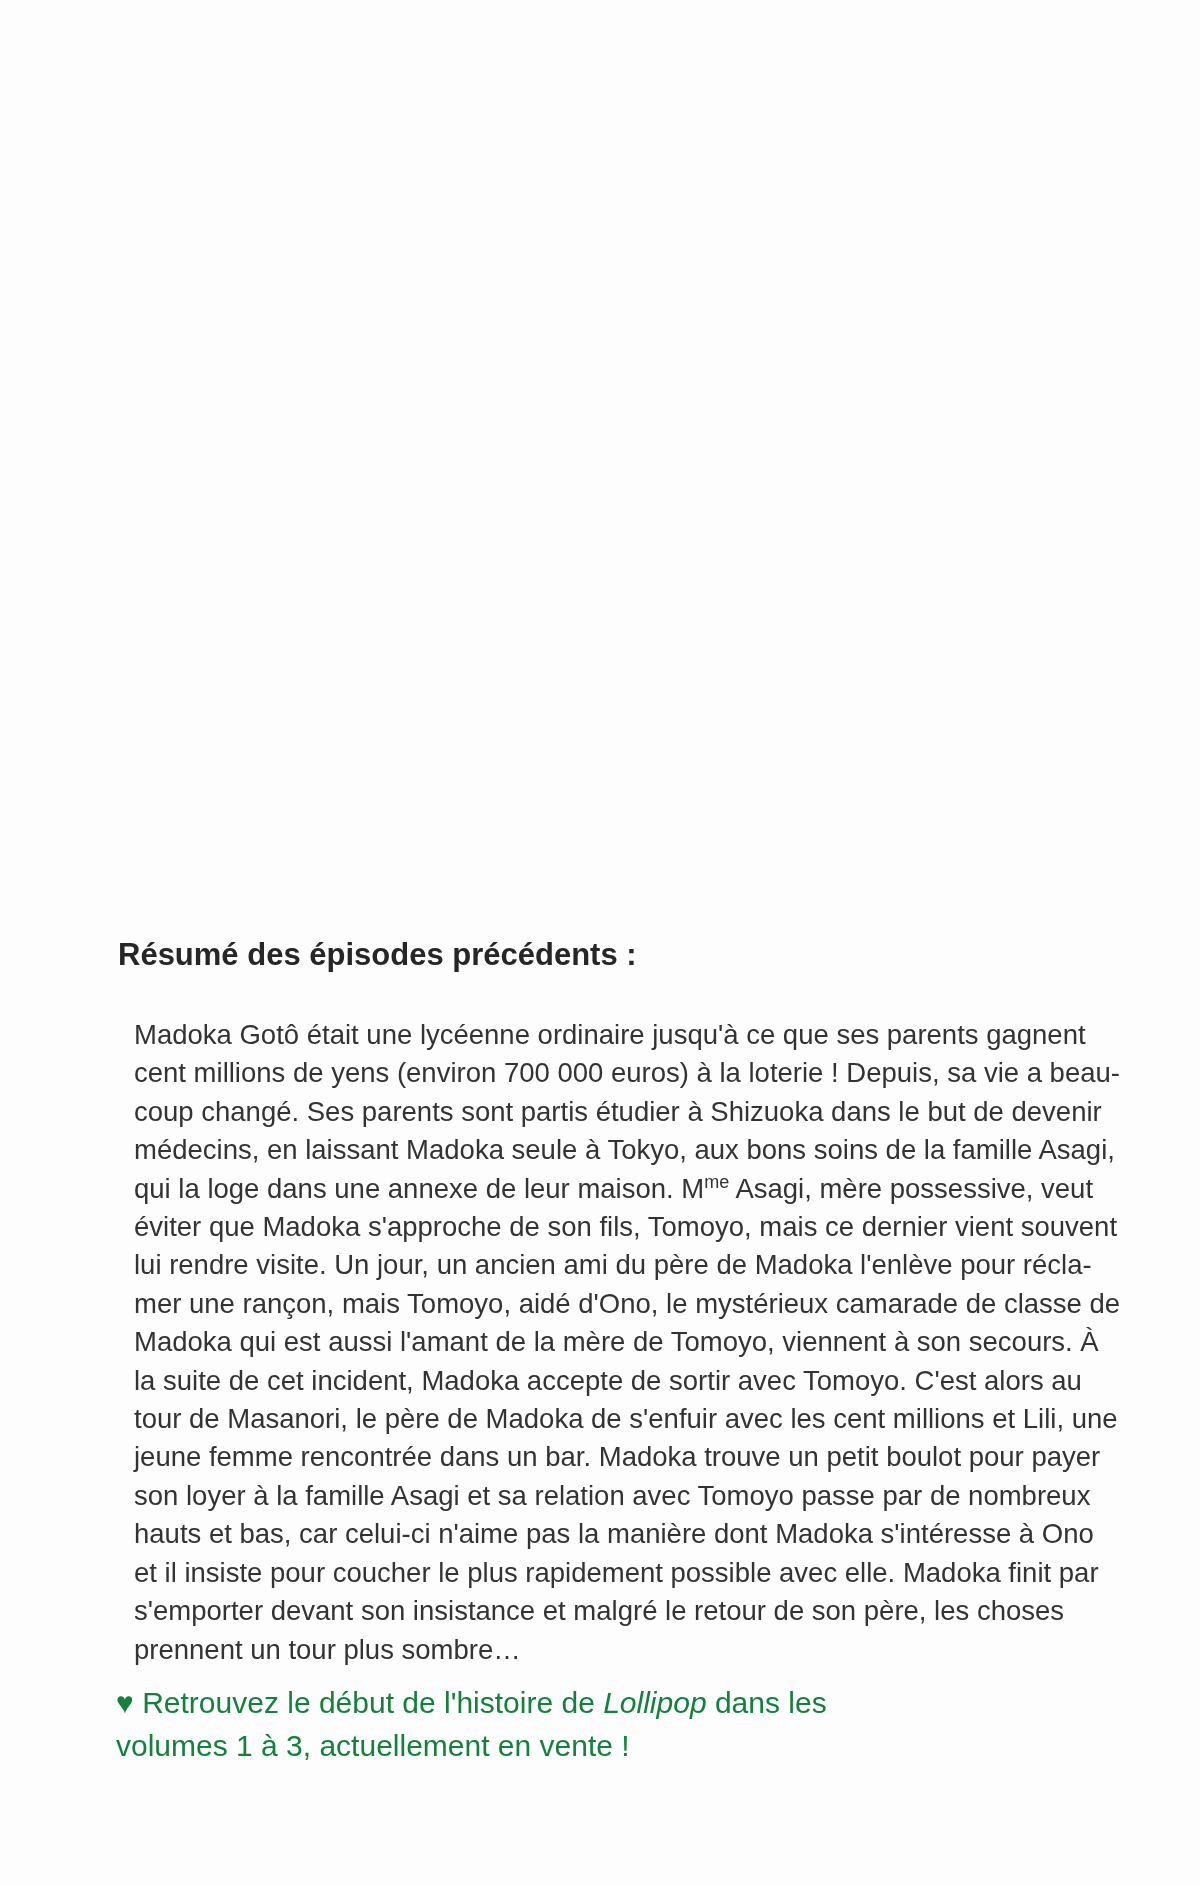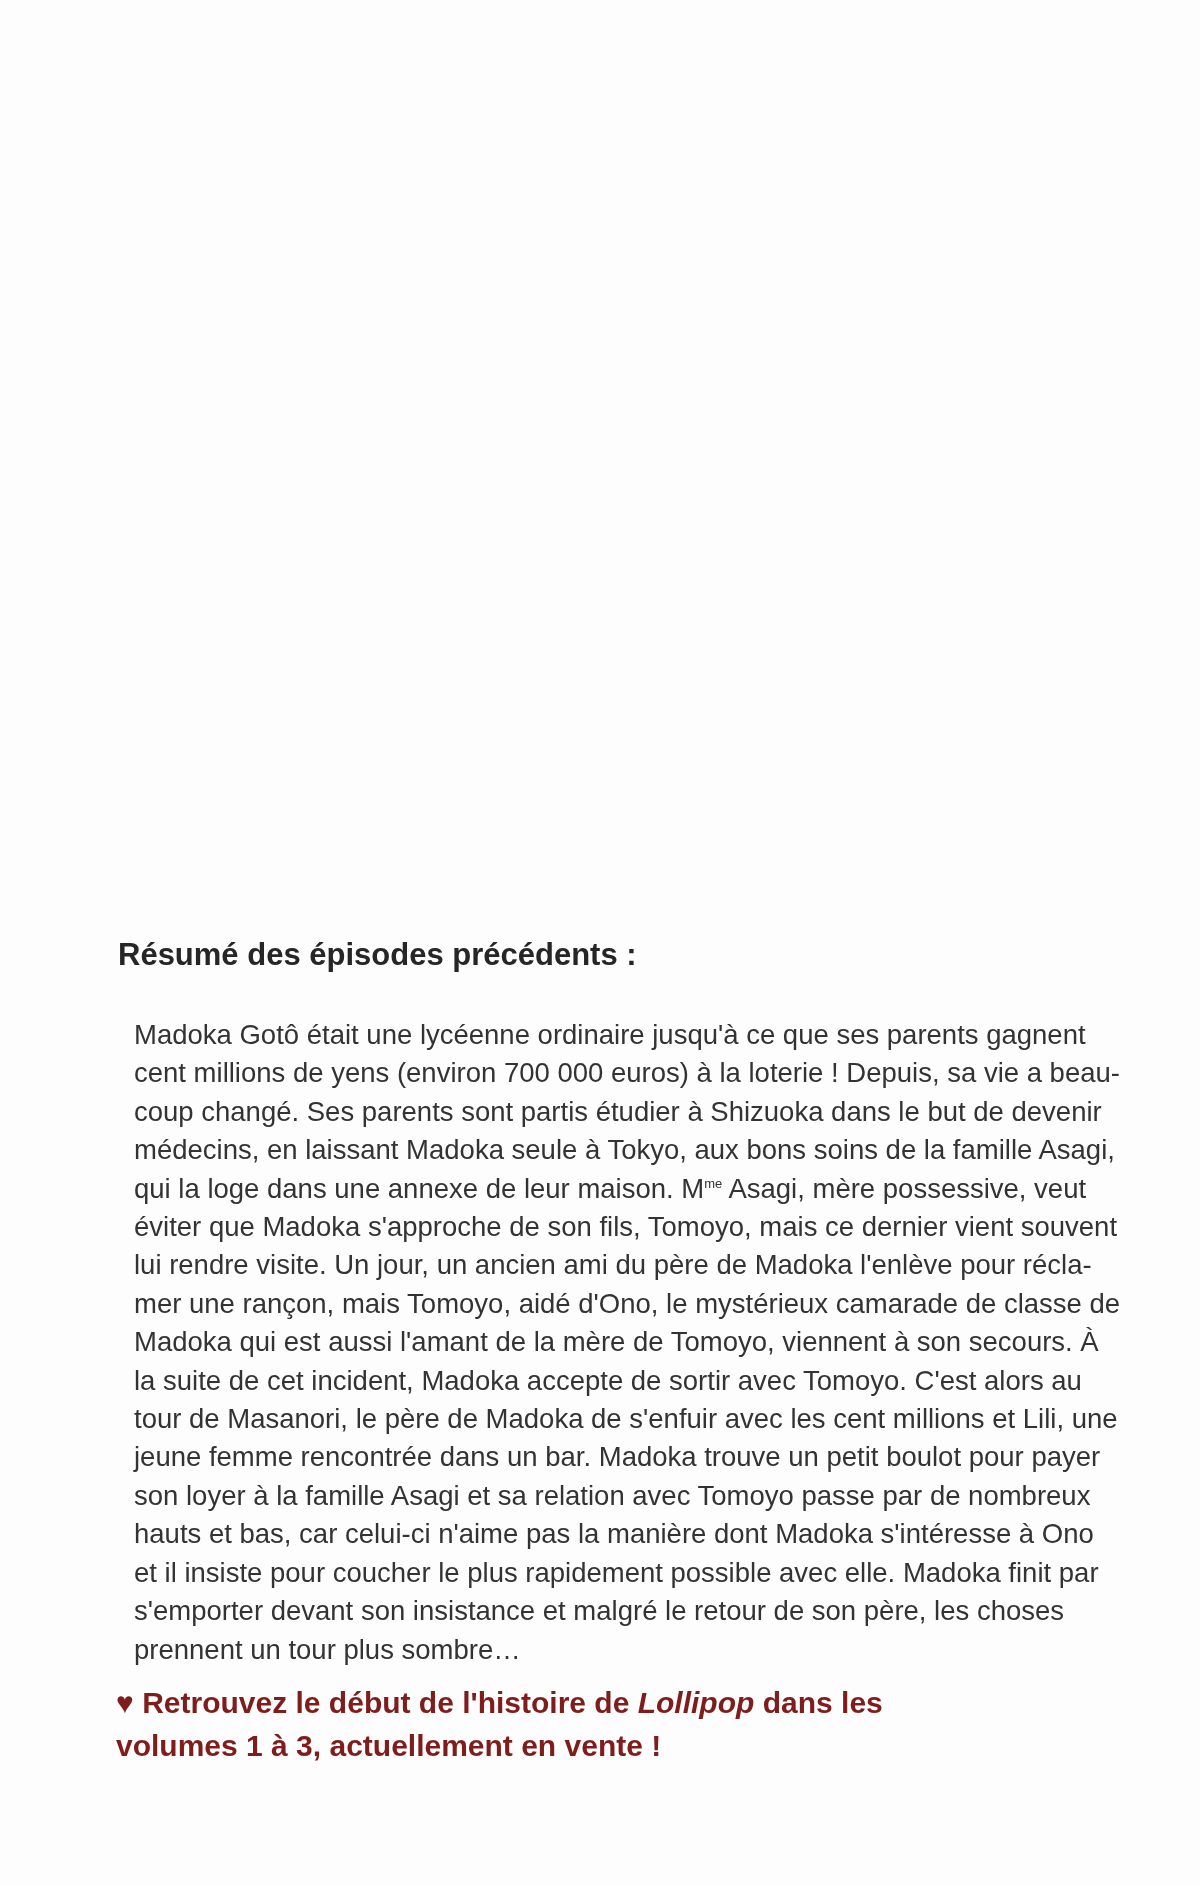--- a/index.html
+++ b/index.html
@@ -28,35 +28,35 @@
     left: 118px;
     top: 1000px;
     width: 1062px;
     margin: 16px;
     font-size: 27.5px;
     line-height: 38.4px;
     color: #333333;
     white-space: pre;
   }
   .recap-body sup {
-    font-size: 13px;
+    font-size: 18px;
     line-height: 0;
     vertical-align: baseline;
     position: relative;
     top: -10px;
   }
   .promo-note {
     position: absolute;
     left: 116px;
     top: 1681px;
     margin: 0;
     font-size: 30px;
     line-height: 43px;
-    font-weight: 700;
-    color: #7f1d1d;
+    font-weight: 400;
+    color: #15803d;
     white-space: pre;
   }
   .promo-note em { font-style: italic; }
   .heart-glyph { font-style: normal; }
 </style>
 </head>
 <body>
 
 <div class="page">
 

